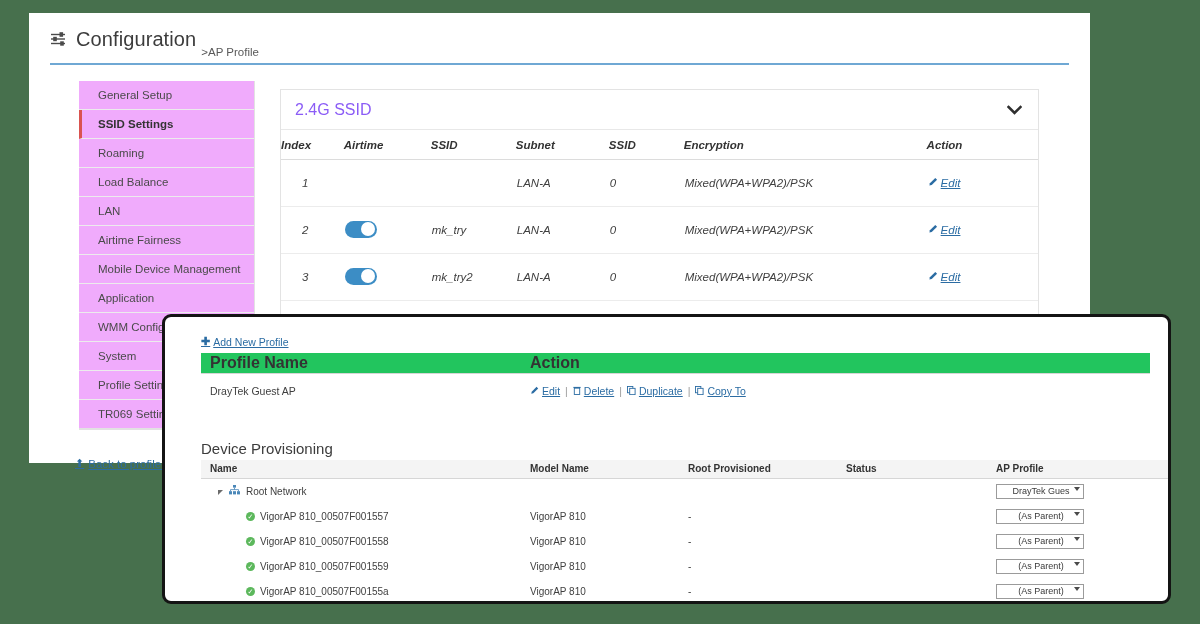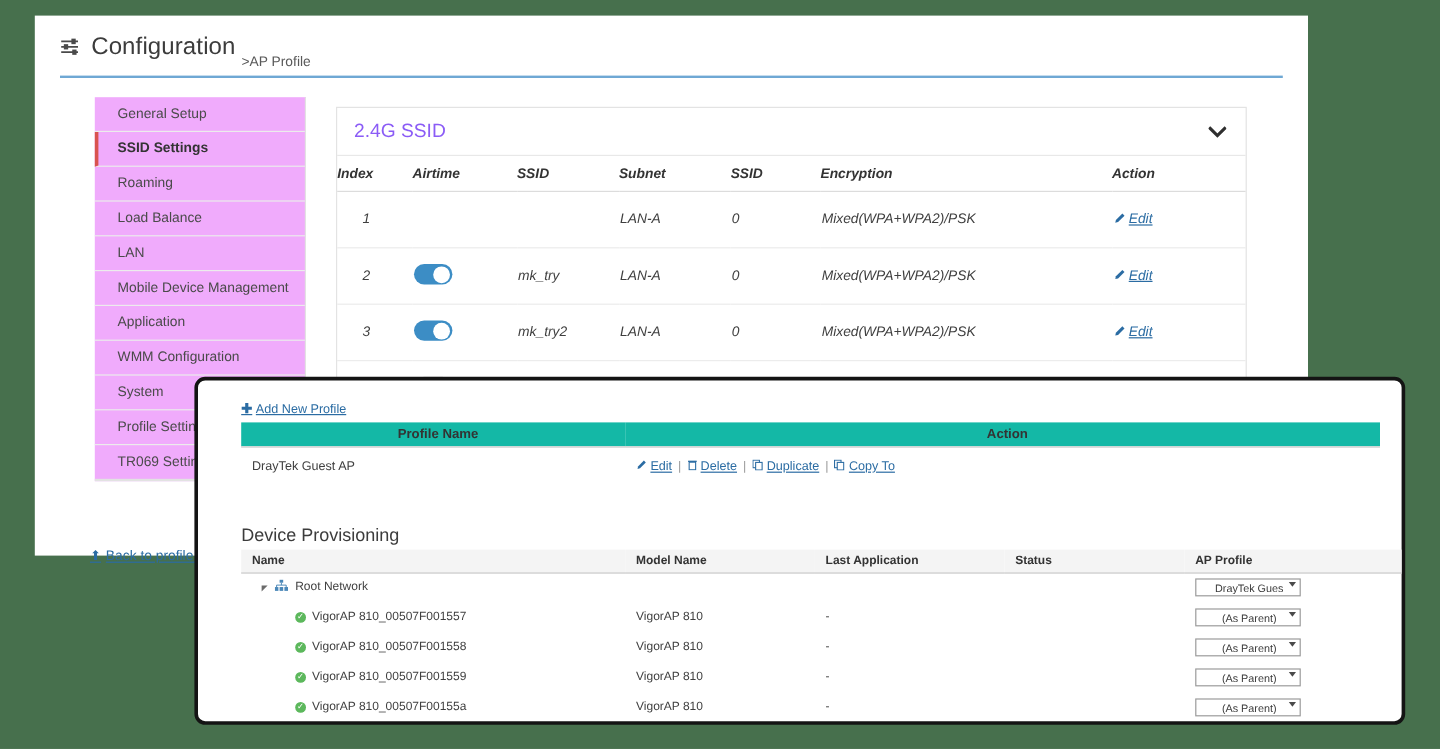--- a/index.html
+++ b/index.html
@@ -128,22 +128,22 @@
 
   .add-new {
     color: #2b6ca3; font-size: 10.5px; text-decoration: underline;
     display: inline-flex; align-items: center; gap: 3px;
     margin-bottom: 5px;
   }
   .plus { font-weight: bold; font-size: 11px; }
 
   table.flat { width: 100%; border-collapse: collapse; table-layout: fixed; }
   table.flat th {
-    font-size: 11px; color: #333; font-weight: bold; text-align: center;
-    background: #14b8a6; height: 20px; padding-left: 9px;
+    font-size: 16px; color: #333; font-weight: bold; text-align: left;
+    background: #22c55e; height: 20px; padding-left: 9px;
     border-bottom: 1px solid #d6d6d6;
   }
   table.flat td {
     font-size: 10.5px; color: #3f3f3f; height: 34px;
     padding-left: 9px; vertical-align: middle;
   }
   .act-links { display: flex; align-items: center; gap: 5px; font-size: 10.5px; }
   .act-links a {
     color: #2b6ca3; text-decoration: underline;
     display: inline-flex; align-items: center; gap: 3px;
@@ -228,20 +228,23 @@
           <span>SSID Settings</span>
         </div>
         <div class="nav-item">
           <span>Roaming</span>
         </div>
         <div class="nav-item">
           <span>Load Balance</span>
         </div>
         <div class="nav-item">
           <span>LAN</span>
+        </div>
+        <div class="nav-item">
+          <span>Airtime Fairness</span>
         </div>
         <div class="nav-item">
           <span>Mobile Device Management</span>
         </div>
         <div class="nav-item">
           <span>Application</span>
         </div>
         <div class="nav-item">
           <span>WMM Configuration</span>
         </div>
@@ -411,21 +414,21 @@
           <col class="p-name">
             <col class="p-model">
             <col class="p-last">
             <col class="p-status">
             <col class="p-prof">
         </colgroup>
         <thead>
             <tr id="prov-head">
               <th>Name</th>
               <th>Model Name</th>
-              <th>Last Application</th>
+              <th>Root Provisioned</th>
               <th>Status</th>
               <th>AP Profile</th>
             </tr>
           </thead>
         <tbody id="prov-body">
             <tr>
               <td>
                 <div class="tree-root">
                   <span class="tri"></span>
                   <span><svg width="11" height="10" viewBox="0 0 11 10">

